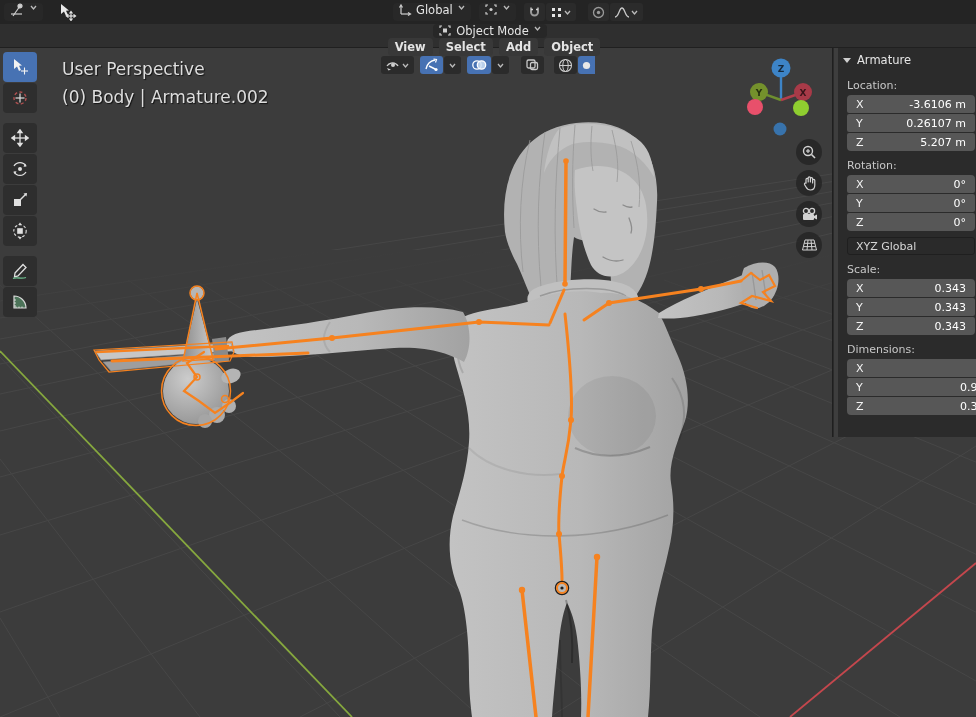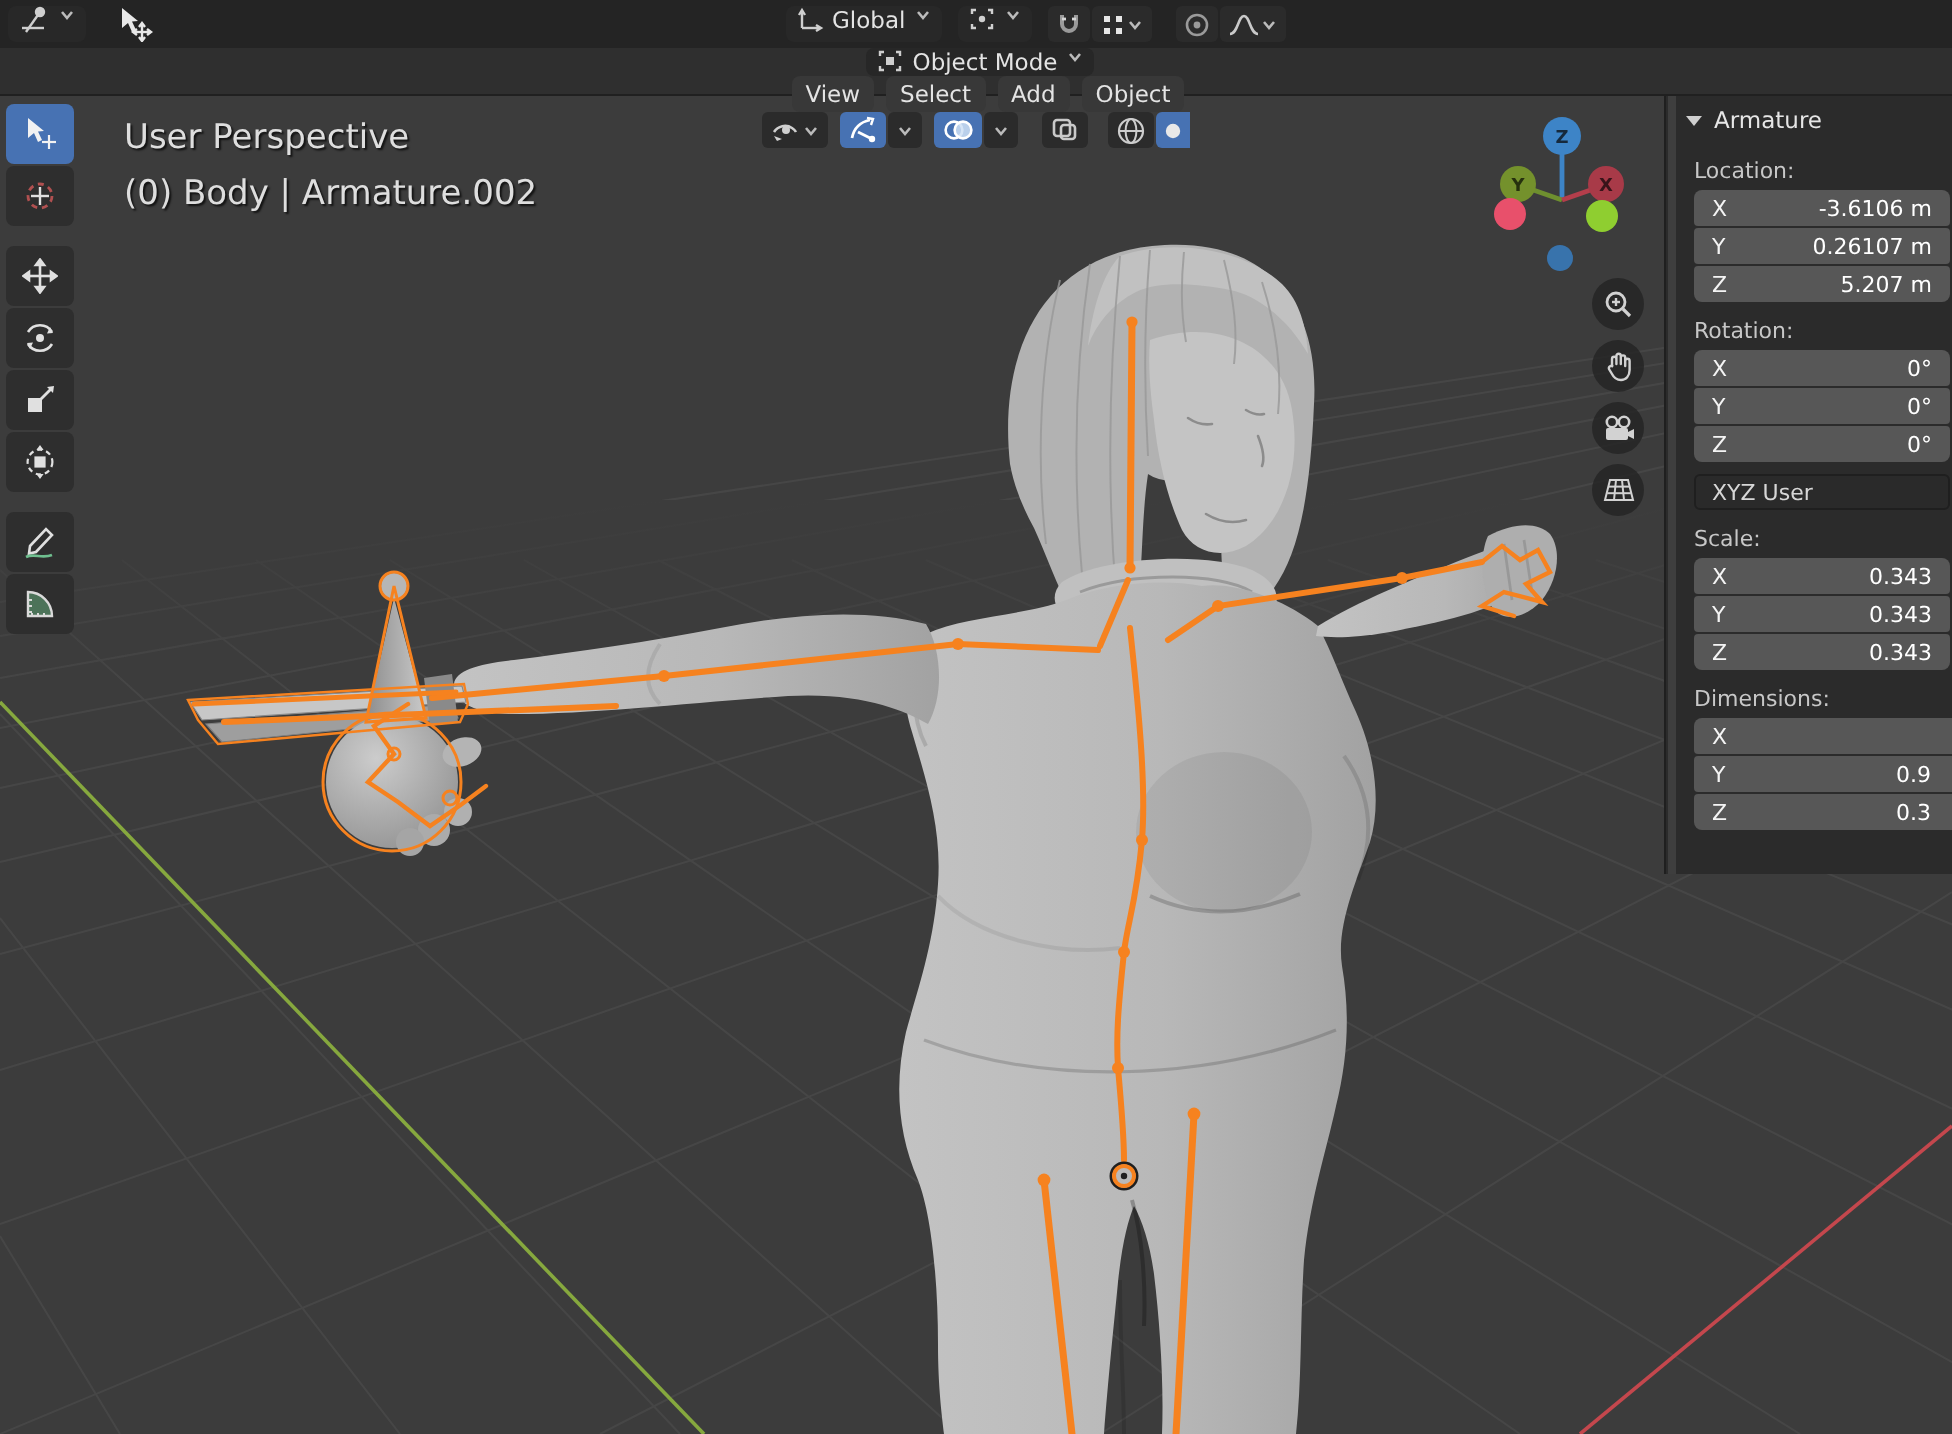--- a/index.html
+++ b/index.html
@@ -7,21 +7,21 @@
        font-family:"DejaVu Sans","Liberation Sans",sans-serif;color:#d8d8d8;
        -webkit-font-smoothing:antialiased;}
   svg{display:block;}
   
   .row1{position:absolute;left:0;top:0;width:976px;height:24px;background:#242424;z-index:10;
         display:flex;align-items:center;}
   .row2{position:absolute;left:0;top:24px;width:976px;height:24px;background:#2f2f2f;z-index:10;
         display:flex;align-items:center;border-bottom:1px solid #202020;box-sizing:border-box;flex-direction:column;}
   .pill{display:flex;align-items:flex-start;gap:4px;background:#282828;border-radius:4px;
         height:18px;padding:0 5px;box-sizing:border-box;}
-  .flat{display:flex;align-items:center;gap:4px;height:18px;padding:0 7px;border-radius:4px;background:#383838;}
+  .flat{display:flex;align-items:center;gap:4px;height:18px;padding:0 7px;border-radius:4px;background:#383838;font-weight:bold;}
   .menu-txt{font-size:11.5px;color:#e4e4e4;}
   .chev{width:9px;height:9px;flex:0 0 auto;}
   .spacer{flex:1;}
   .grp{display:flex;align-items:center;gap:1px;margin-left:8px;}
   .tgl{display:flex;align-items:center;justify-content:center;background:#2b2b2b;height:18px;
        padding:0 4px;border-radius:3px;}
   .tgl.on{background:#4772b3;}
   .half{width:9px;overflow:hidden;border-radius:3px 0 0 3px;}
   
   .toolbar{position:absolute;left:0;top:48px;width:40px;height:320px;z-index:5;
@@ -45,21 +45,21 @@
   .tri{width:0;height:0;border-left:4px solid transparent;border-right:4px solid transparent;
        border-top:5px solid #cfcfcf;}
   .np-label{font-size:11px;color:#c7c7c7;margin:8px 0 3px 14px;}
   .prow{display:flex;align-items:center;height:18px;margin:0 0 1px 14px;width:128px;
         background:#575757;border-radius:2px;padding:0 9px;box-sizing:border-box;
         font-size:11px;color:#f4f4f4;position:relative;}
   .prow .val{margin-left:auto;color:#ffffff;}
   .prow.first{border-radius:4px 4px 2px 2px;}
   .prow.last{border-radius:2px 2px 4px 4px;}
   .prow.dim{width:176px;}
-  .prow.dim .val{position:absolute;left:101px;margin:0;}
+  .prow.dim .val{position:absolute;left:101px;margin:12px;}
   .np-drop{display:flex;align-items:center;height:18px;margin:6px 0 0 14px;width:128px;
            background:#2a2a2a;border-radius:3px;padding:0 8px;font-size:11px;color:#d6d6d6;
            box-sizing:border-box;border:1px solid #1f1f1f;}
 </style>
 </head>
 <body>
 
 <div id="app">
 
   <svg width="976" height="717" viewBox="0 0 976 717" style="position:absolute;left:0;top:0;z-index:1;">
@@ -569,21 +569,21 @@
     </div>
     <div class="prow">
       <span>Y</span>
       <span class="val">0°</span>
     </div>
     <div class="prow last">
       <span>Z</span>
       <span class="val">0°</span>
     </div>
     <div class="np-drop">
-      <span>XYZ User</span>
+      <span>XYZ Global</span>
     </div>
 
     <div class="np-label">Scale:</div>
     <div class="prow first">
       <span>X</span>
       <span class="val">0.343</span>
     </div>
     <div class="prow">
       <span>Y</span>
       <span class="val">0.343</span>

